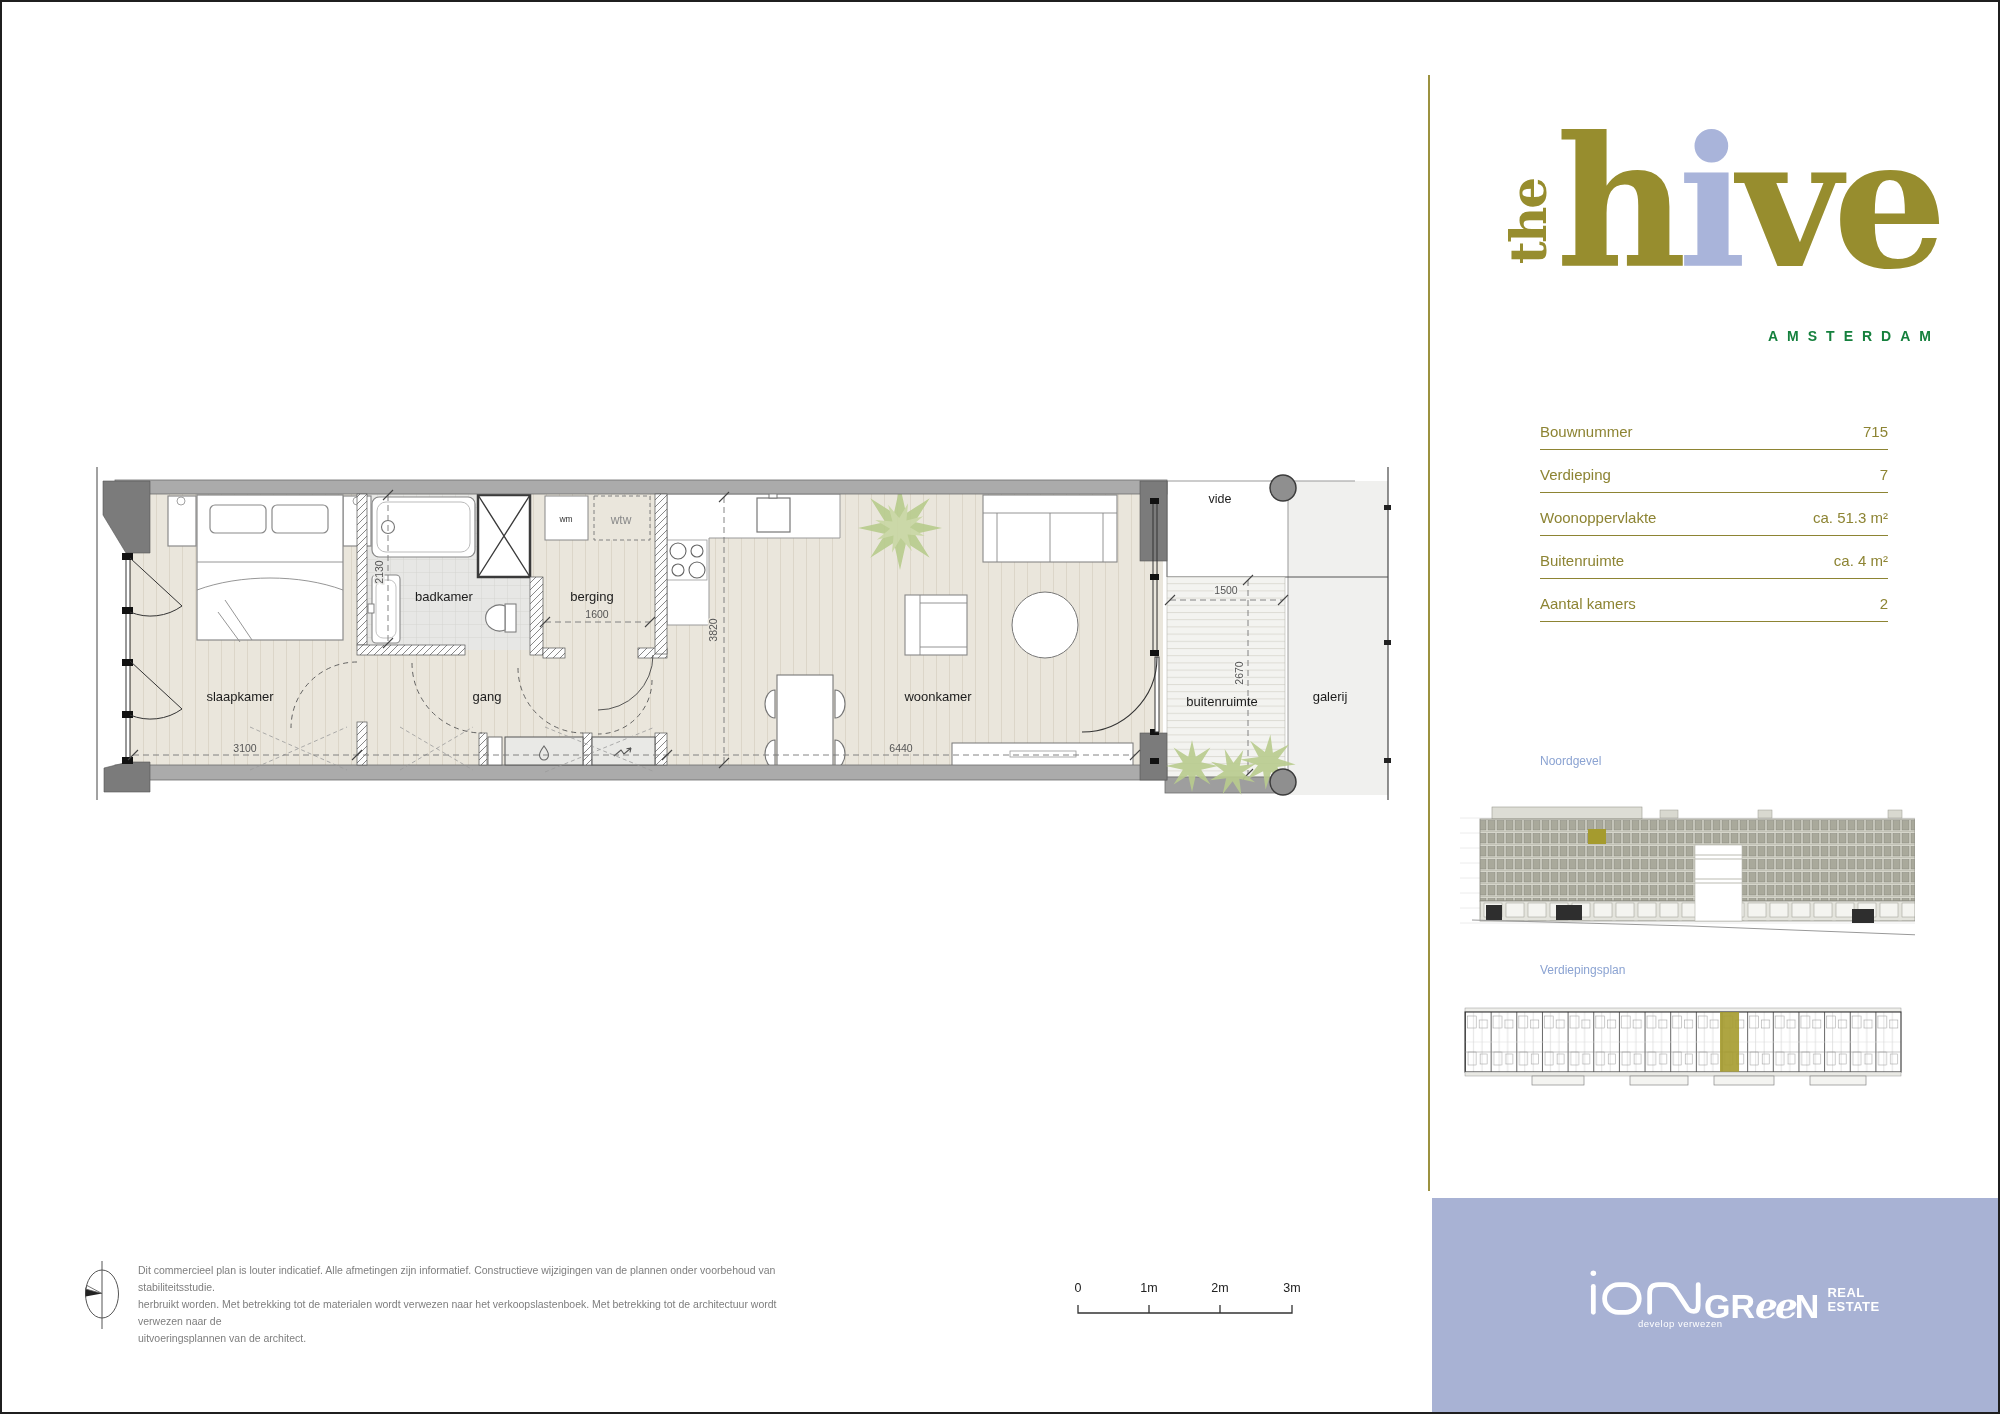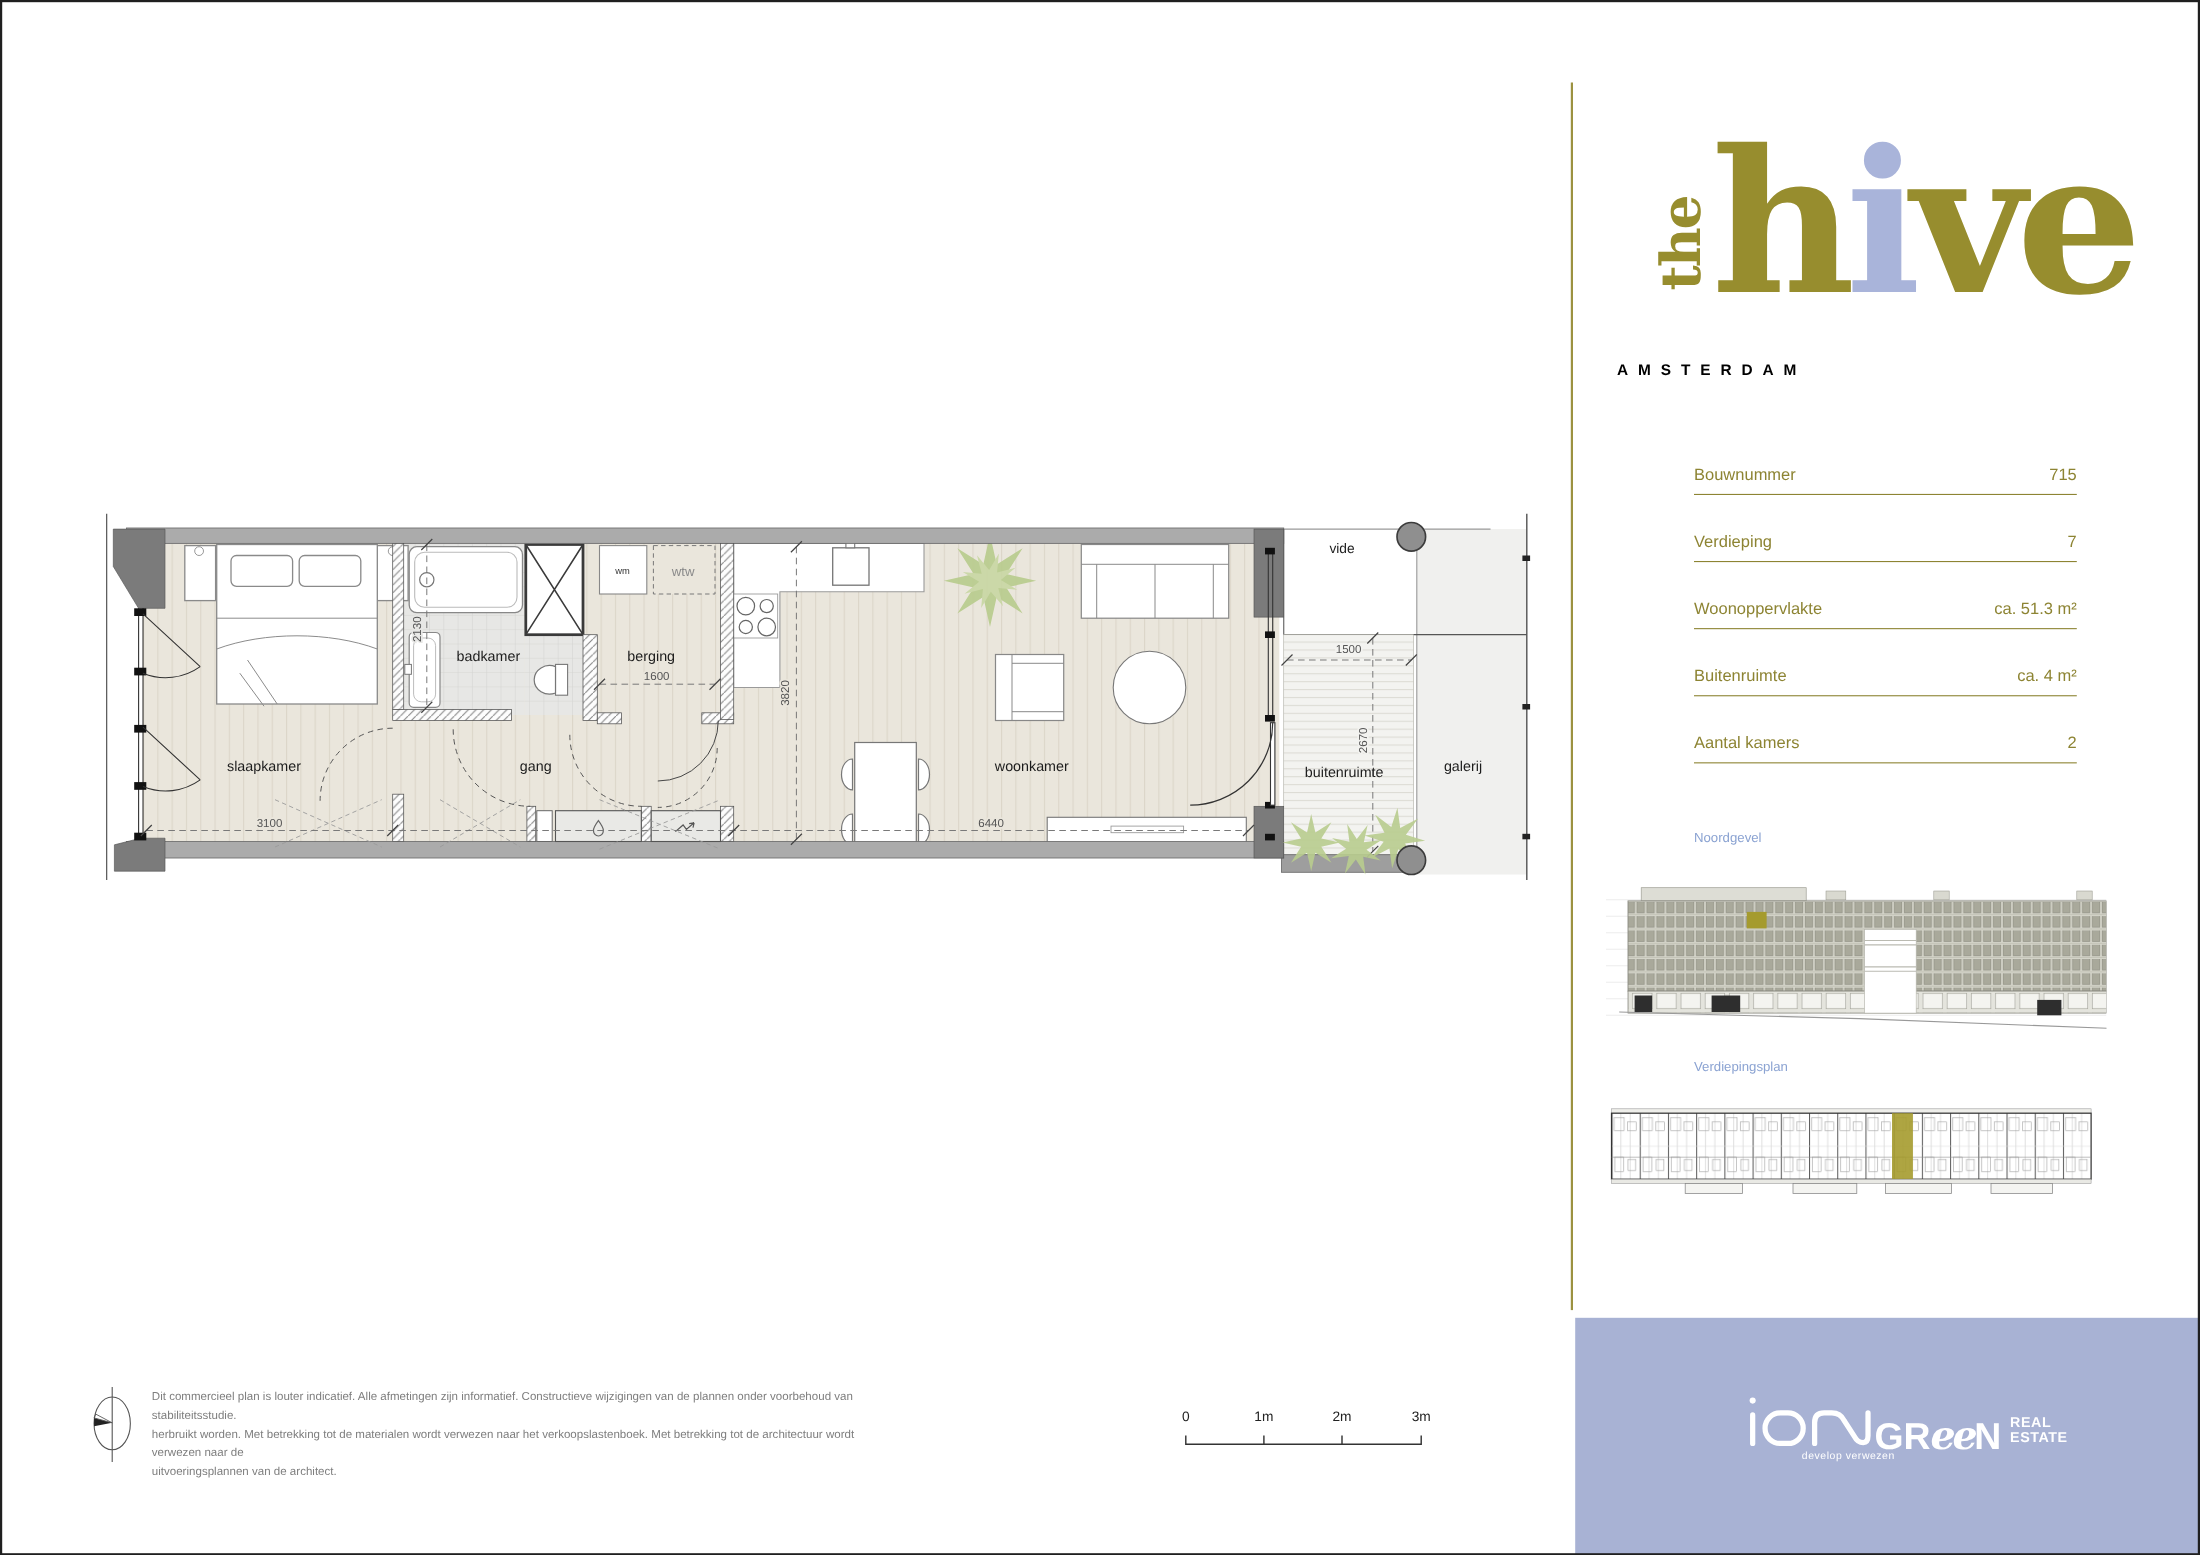--- a/index.html
+++ b/index.html
@@ -9,26 +9,26 @@
   .abs{position:absolute;}
 
   
   .divider{position:absolute;left:1428px;top:75px;width:2px;height:1116px;background:#9c9240;}
   .hive-logo{position:absolute;left:1470px;top:100px;width:470px;height:260px;color:#978d2e;}
   .hive-the{position:absolute;left:-7px;top:92px;width:130px;text-align:center;
             font:900 50px "DejaVu Serif",serif;transform:rotate(-90deg);letter-spacing:-2px;}
   .hive-word{position:absolute;left:86px;top:13px;font:900 180px "DejaVu Serif",serif;
              letter-spacing:-9px;line-height:1;}
   .hive-word .li{color:#a9b4da;}
-  .hive-city{position:absolute;left:0;top:228px;width:100%;text-align:left;
-             font-size:14px;font-weight:700;letter-spacing:9px;color:#000000;}
+  .hive-city{position:absolute;left:0;top:228px;width:100%;text-align:right;
+             font-size:14px;font-weight:700;letter-spacing:9px;color:#15803d;}
 
   .details{position:absolute;left:1540px;top:423px;width:348px;color:#8d8433;font-size:15px;}
   .detail-row{display:flex;justify-content:space-between;border-bottom:1px solid #8d8433;
-              padding-bottom:9px;margin-bottom:34px;align-items:flex-end;}
+              padding-bottom:9px;margin-bottom:16px;align-items:flex-end;}
 
   .section-title{position:absolute;color:#8ba3d2;font-size:12px;margin-left:40px;}
 
   
   .disclaimer{position:absolute;left:138px;top:1262px;width:660px;font-size:10.5px;
               line-height:17px;color:#7e7e7e;}
   .brandblock{position:absolute;left:1432px;top:1198px;width:568px;height:216px;background:#a8b2d4;}
   .green-logo{position:absolute;left:272px;top:86px;color:#fff;white-space:nowrap;}
   .green-main{font:800 34px "Liberation Sans",sans-serif;letter-spacing:0px;}
   .green-ee{font:900 italic 36px "DejaVu Serif",serif;letter-spacing:-3px;}

